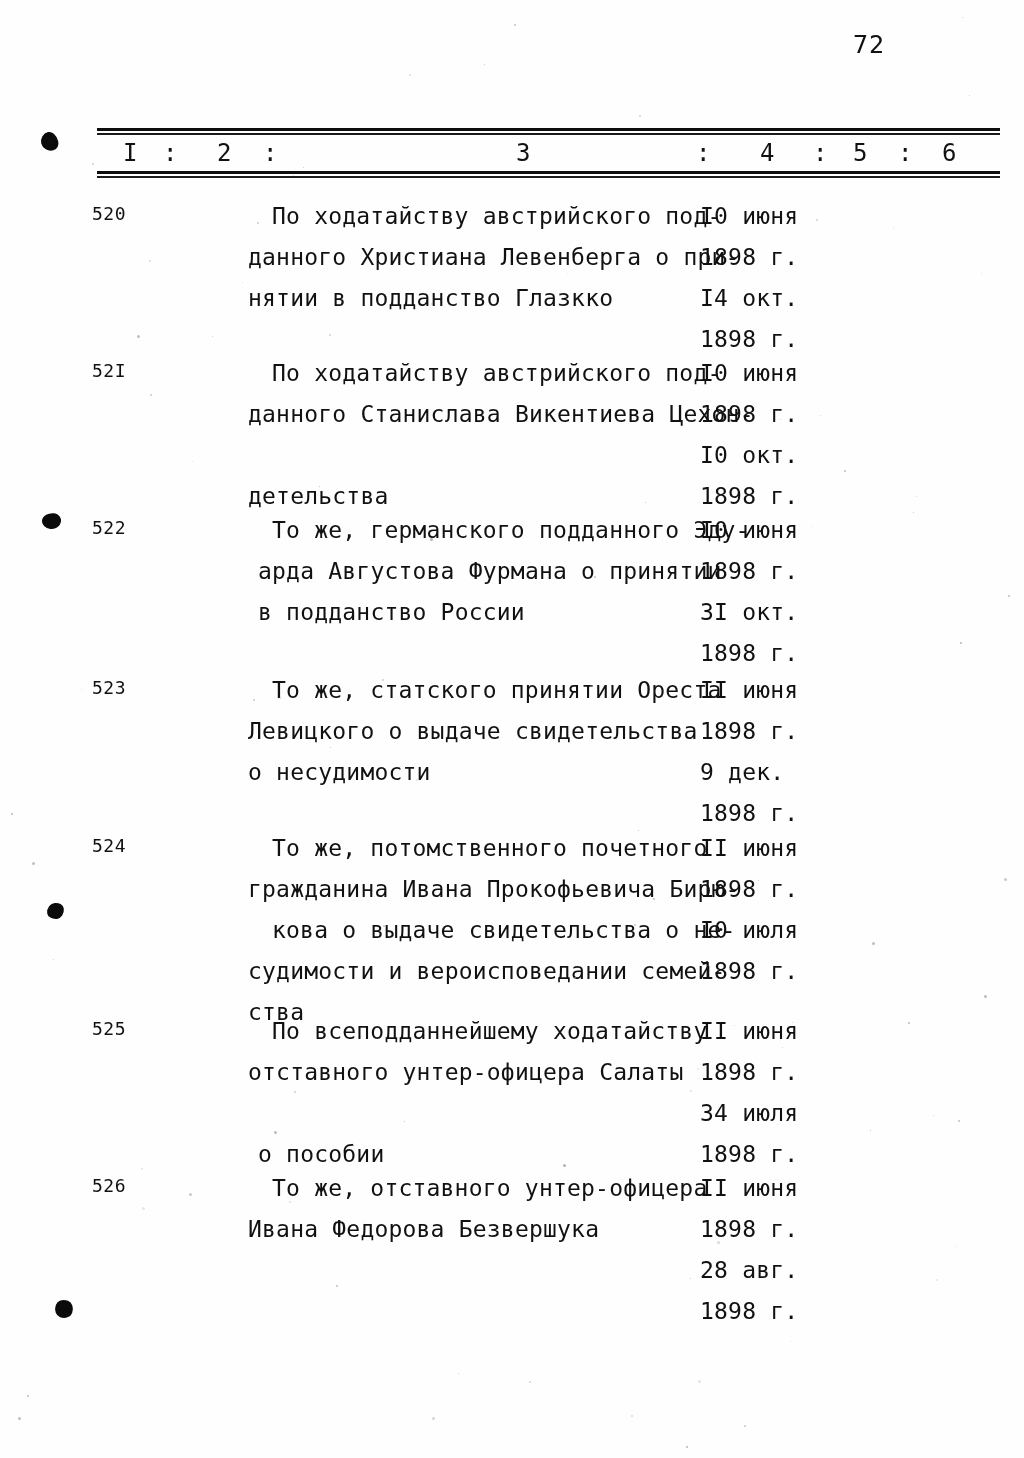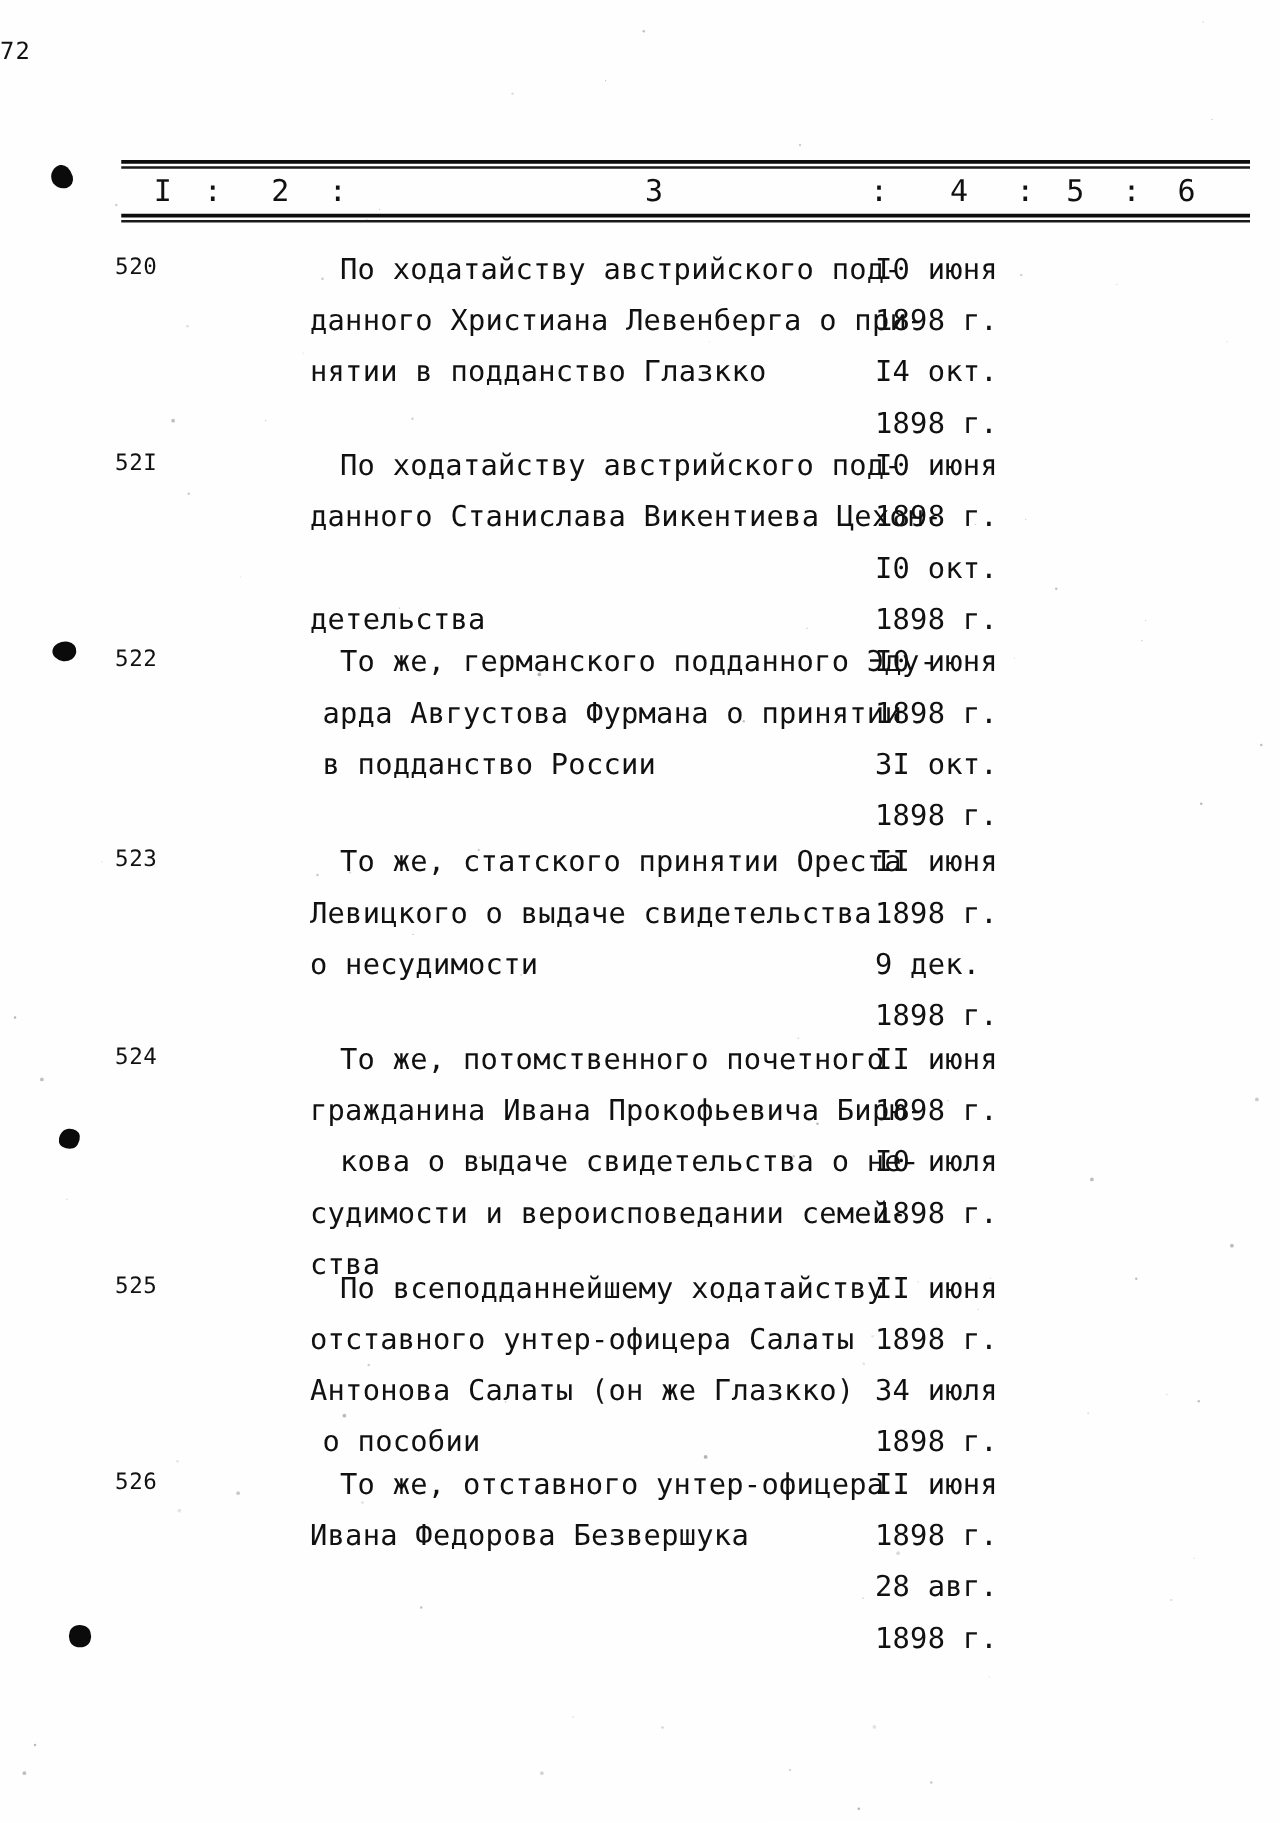--- a/index.html
+++ b/index.html
@@ -29,22 +29,22 @@
     background: #9a9a9a;
     border-radius: 50%;
   }
 
   
   #folio {
     position: absolute;
     top: 30px;
     left: 0;
     width: 885px;
-    text-align: left;
-    font-size: 19px;
+    text-align: right;
+    font-size: 25px;
     letter-spacing: 1px;
     font-family: "DejaVu Sans Mono", "Liberation Mono", monospace;
   }
 
   
   .blot {
     position: absolute;
     background: #0b0b0b;
     z-index: 6;
   }
@@ -295,21 +295,20 @@
         <div class="lines">
           <div class="line">
             <span class="ltext ind">По всеподданнейшему ходатайству</span>
             <span class="ldate">II июня</span>
           </div>
           <div class="line">
             <span class="ltext">отставного унтер-офицера Салаты</span>
             <span class="ldate">1898 г.</span>
           </div>
           <div class="line">
-            <span class="ltext">Антонова Салаты (он же Глазкко)</span>
             <span class="ldate">34 июля</span>
           </div>
           <div class="line">
             <span class="ltext ind2">о  пособии</span>
             <span class="ldate">1898 г.</span>
           </div>
         </div>
       </div>
       <div class="entry" style="top: 1175px;">
         <div class="entry-num">526</div>

